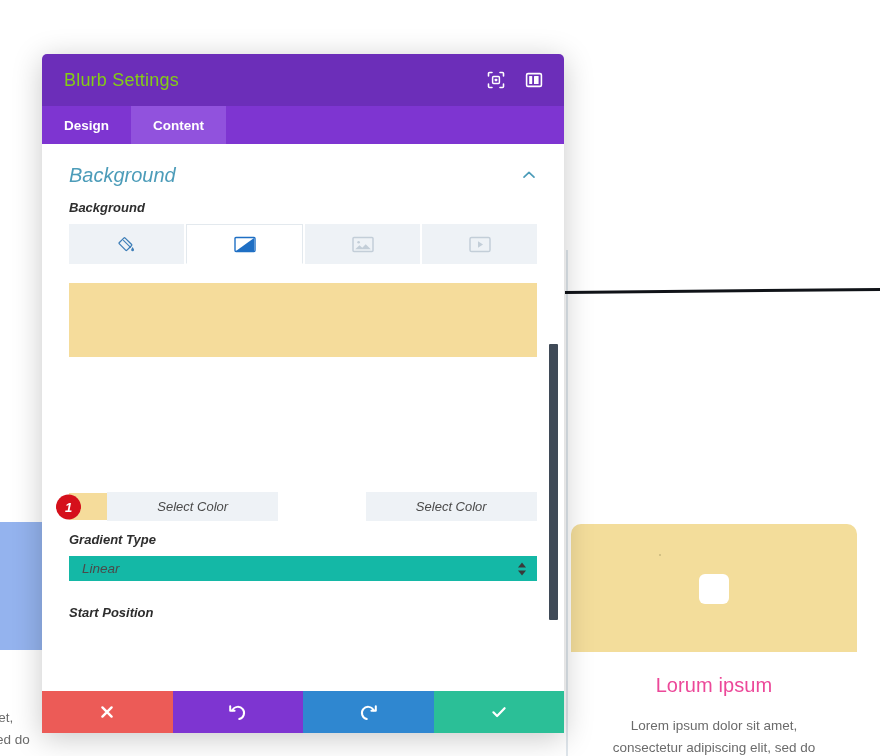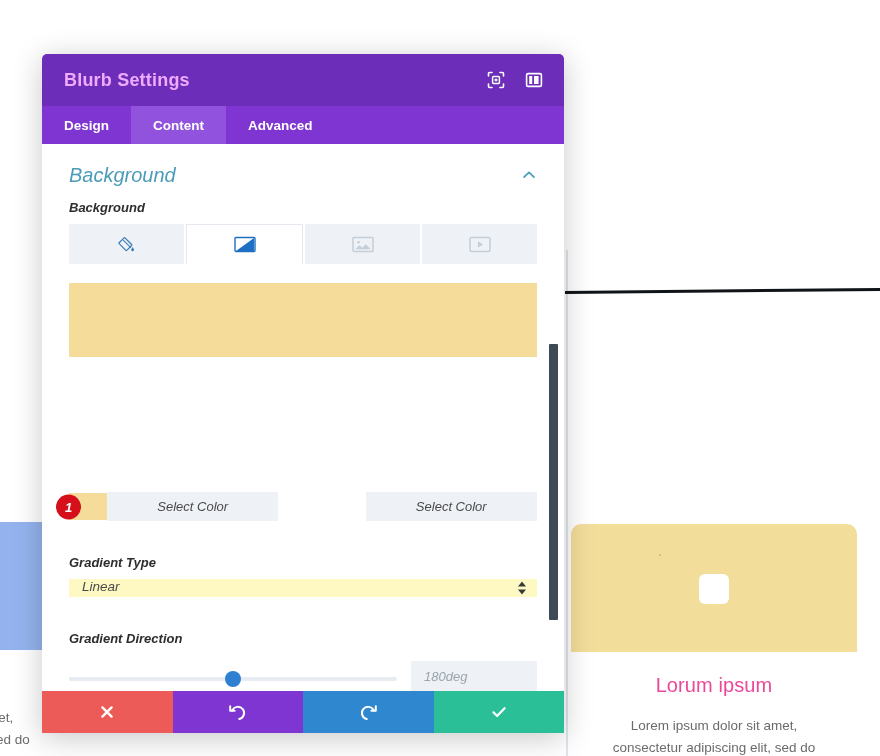--- a/index.html
+++ b/index.html
@@ -159,23 +159,23 @@
   .modal-header {
     height: 52px;
     background: #6c2eb9;
     display: flex;
     align-items: center;
     padding: 0 20px 0 22px;
     flex: 0 0 auto;
   }
 
   .modal-title {
-    color: #f0abfc;
+    color: #84cc16;
     font-size: 18px;
-    font-weight: bold;
+    font-weight: normal;
     letter-spacing: .2px;
     flex: 1 1 auto;
   }
 
   .header-actions { display: flex; align-items: center; gap: 18px; }
 
   .hdr-icon {
     width: 20px; height: 20px;
     display: flex; align-items: center; justify-content: center;
     cursor: pointer;
@@ -300,27 +300,28 @@
     background: #d5101b;
     color: #ffffff;
     font-size: 13px;
     font-weight: bold;
     display: flex;
     align-items: center;
     justify-content: center;
     z-index: 3;
   }
 
-  .field-block { margin-top: 34px; }
+  .field-block { margin-top: 11px; }
 
   .select-box {
     position: relative;
-    height: 18px;
-    background: #fef9c3;
-    display: flex;
+    height: 25px;
+    background: #14b8a6;
+    display: flex;
+    align-items: center;
     padding: 0 28px 0 13px;
     font-size: 13.5px;
     color: #4a4a4a;
     cursor: pointer;
   }
   .select-arrows {
     position: absolute;
     right: 11px;
     top: 50%;
     transform: translateY(-50%);
@@ -475,21 +476,20 @@
             <rect x="4.2" y="5.1" width="3" height="7.8" rx=".5" fill="#ffffff"></rect>
             <rect x="9" y="5.1" width="4.6" height="7.8" rx=".5" fill="#ffffff"></rect>
           </svg>
         </div>
       </div>
     </div>
 
     <div class="modal-tabs">
       <div class="tab">Design</div>
       <div class="tab active">Content</div>
-      <div class="tab">Advanced</div>
     </div>
 
     <div class="modal-scroll">
       <div class="modal-body">
 
         <div class="section-head">
           <div class="section-title">Background</div>
           <div class="chev-up">
             <svg width="16" height="16" viewBox="0 0 16 16" fill="none">
               <path d="M3 10.2L8 5.4l5 4.8" stroke="#4c9cb9" stroke-width="1.7" stroke-linecap="round" stroke-linejoin="round"></path>
@@ -547,30 +547,20 @@
           <div class="field-label">Gradient Type</div>
           <div class="select-box">
             <span>Linear</span>
             <span class="select-arrows">
               <i class="up"></i>
                 <i class="down"></i>
             </span>
           </div>
         </div>
 
-        <div class="field-block">
-          <div class="field-label">Gradient Direction</div>
-          <div class="slider-row">
-            <div class="slider-track">
-              <div class="slider-fill"></div>
-              <div class="slider-handle"></div>
-            </div>
-            <div class="slider-value">180deg</div>
-          </div>
-        </div>
 
         <div class="field-label start-pos-label">Start Position</div>
 
       </div>
 
       <div class="modal-scrollbar"></div>
     </div>
 
   </div>
 

